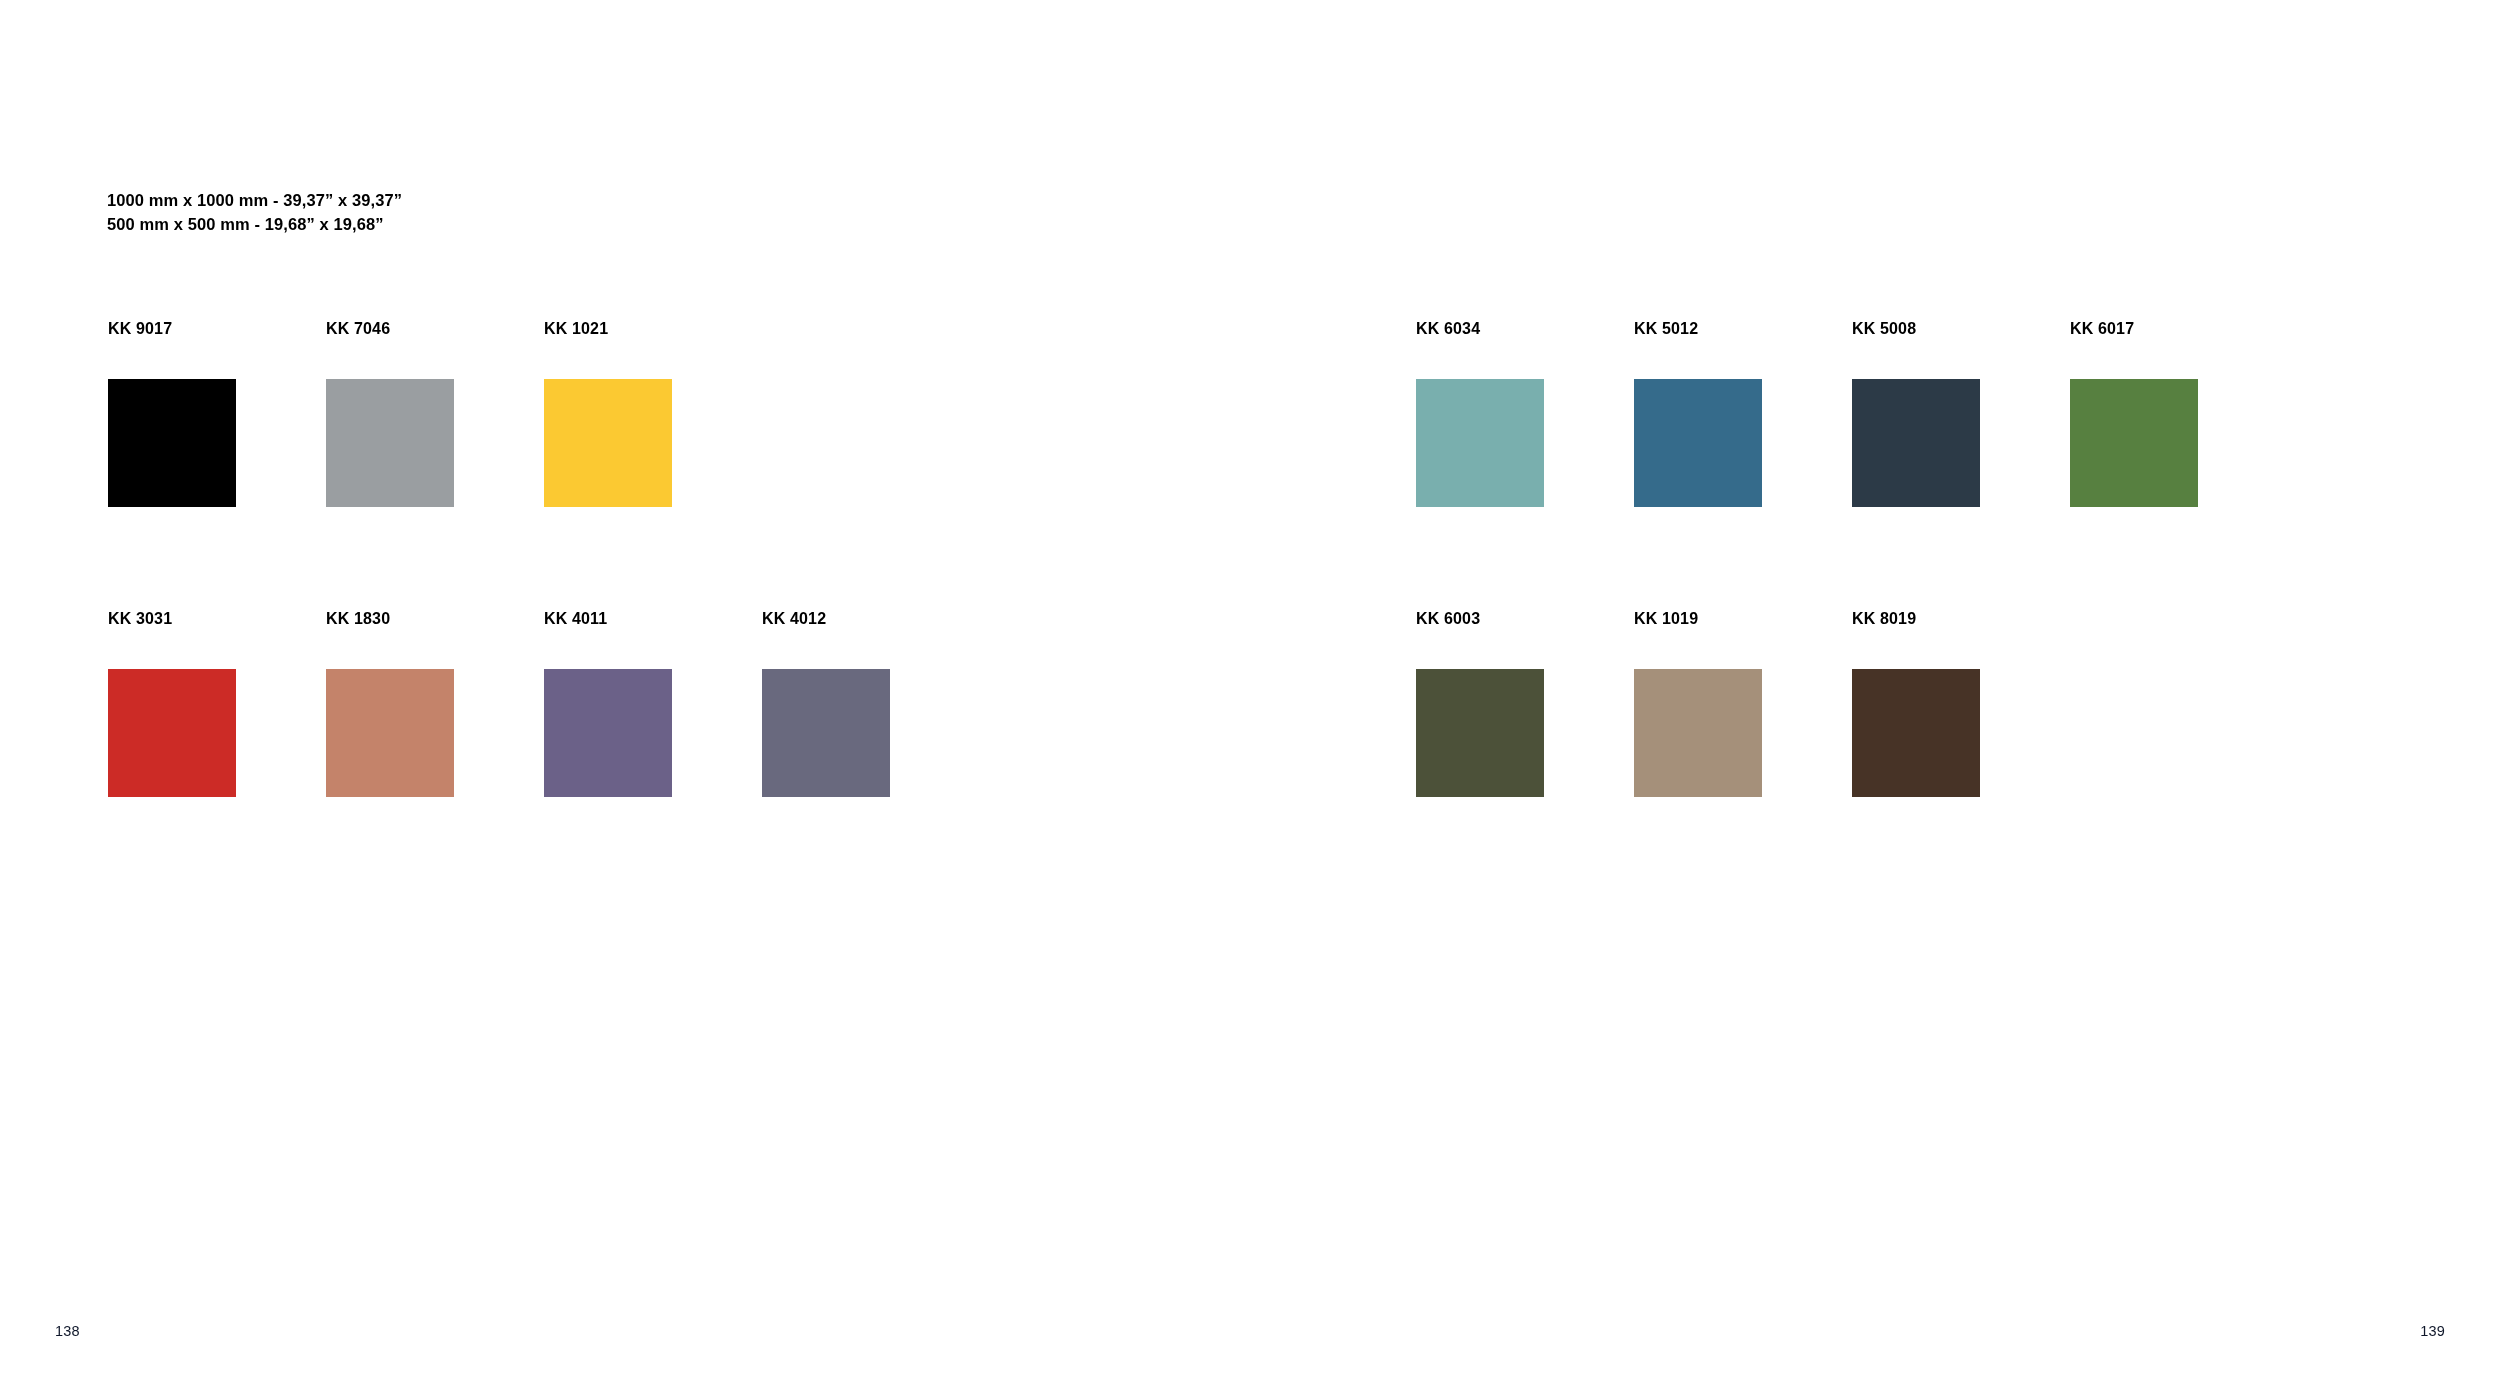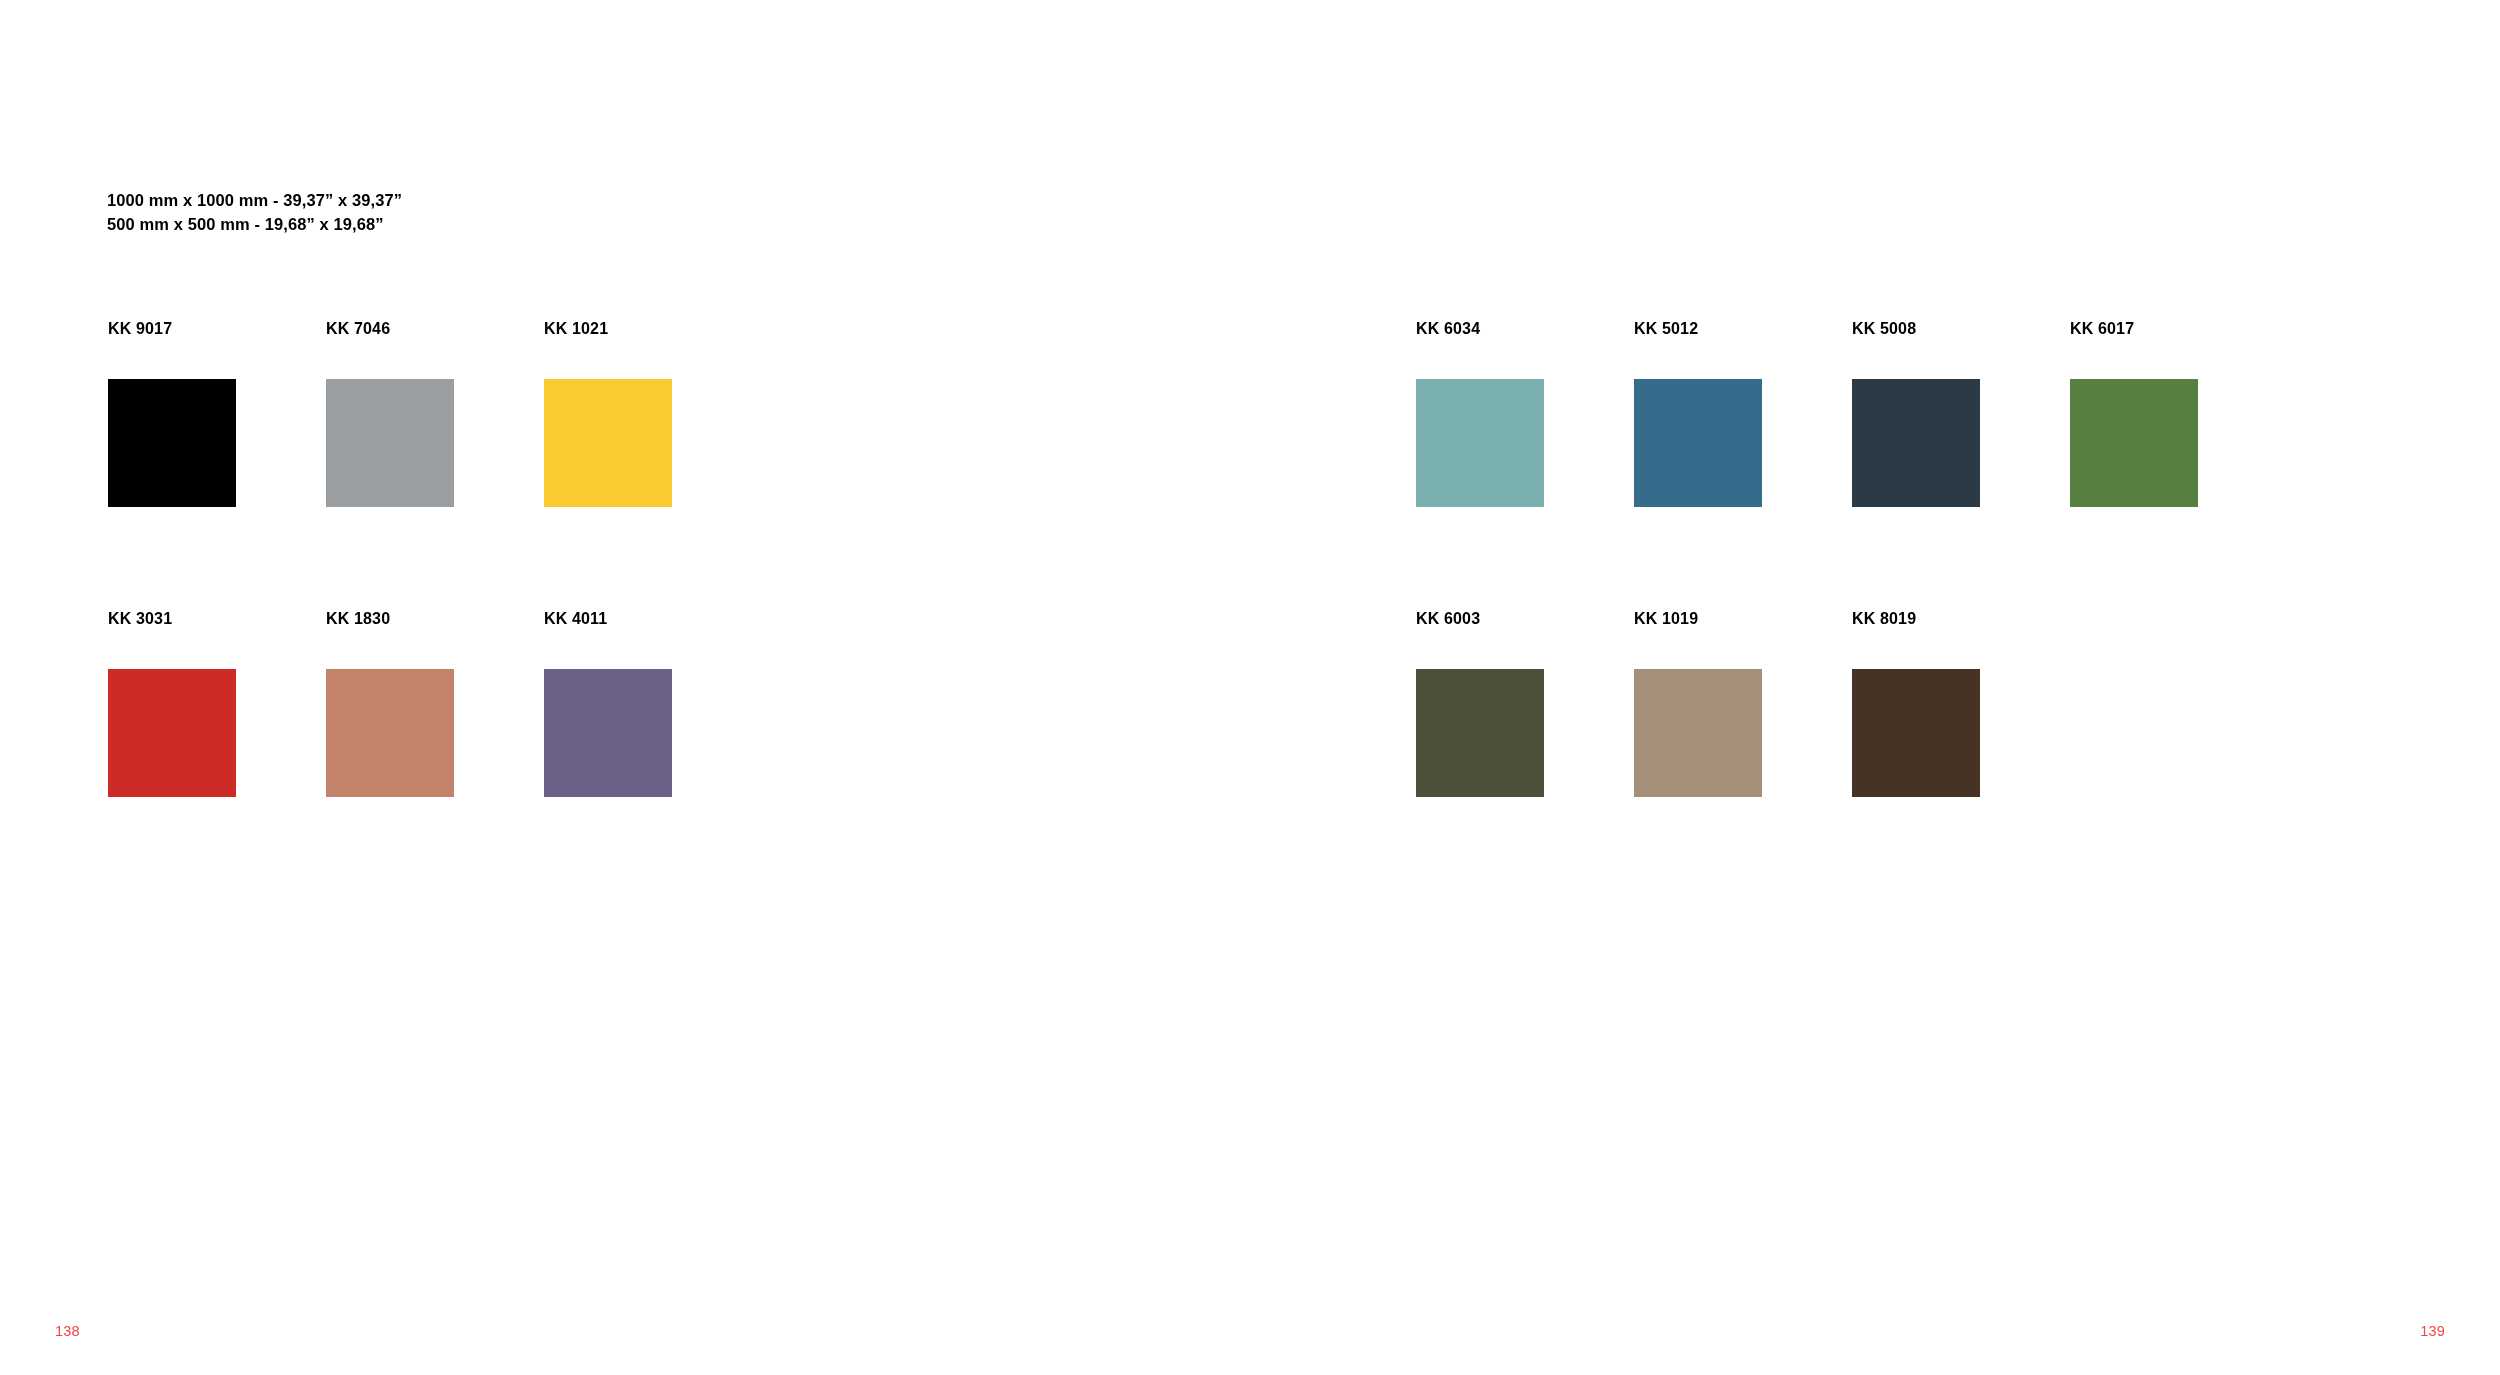--- a/index.html
+++ b/index.html
@@ -79,21 +79,21 @@
     box-sizing: border-box;
   }
   .swatch-cell.empty .swatch-label,
   .swatch-cell.empty .swatch-chip { visibility: hidden; }
 
   
   .folio {
     position: absolute;
     bottom: 36px;
     font-size: 14.5px;
-    color: #ef4444;
+    color: #0f172a;
     letter-spacing: 0.2px;
   }
   .folio-left  { left: 55px; }
   .folio-right { right: 55px; }
 </style>
 </head>
 <body>
 
 <div class="spread">
 
@@ -126,20 +126,24 @@
           <div class="swatch-label">KK 3031</div>
           <div class="swatch-chip" style="background-color: rgb(204, 43, 38);"></div>
         </div>
         <div class="swatch-cell">
           <div class="swatch-label">KK 1830</div>
           <div class="swatch-chip" style="background-color: rgb(196, 131, 106);"></div>
         </div>
         <div class="swatch-cell">
           <div class="swatch-label">KK 4011</div>
           <div class="swatch-chip" style="background-color: rgb(107, 97, 136);"></div>
+        </div>
+        <div class="swatch-cell">
+          <div class="swatch-label">KK 4012</div>
+          <div class="swatch-chip" style="background-color: rgb(105, 105, 126);"></div>
         </div>
       </div>
 
     </div>
 
     <div class="folio folio-left">138</div>
   </div>
 
   <div class="page page-right">
 

